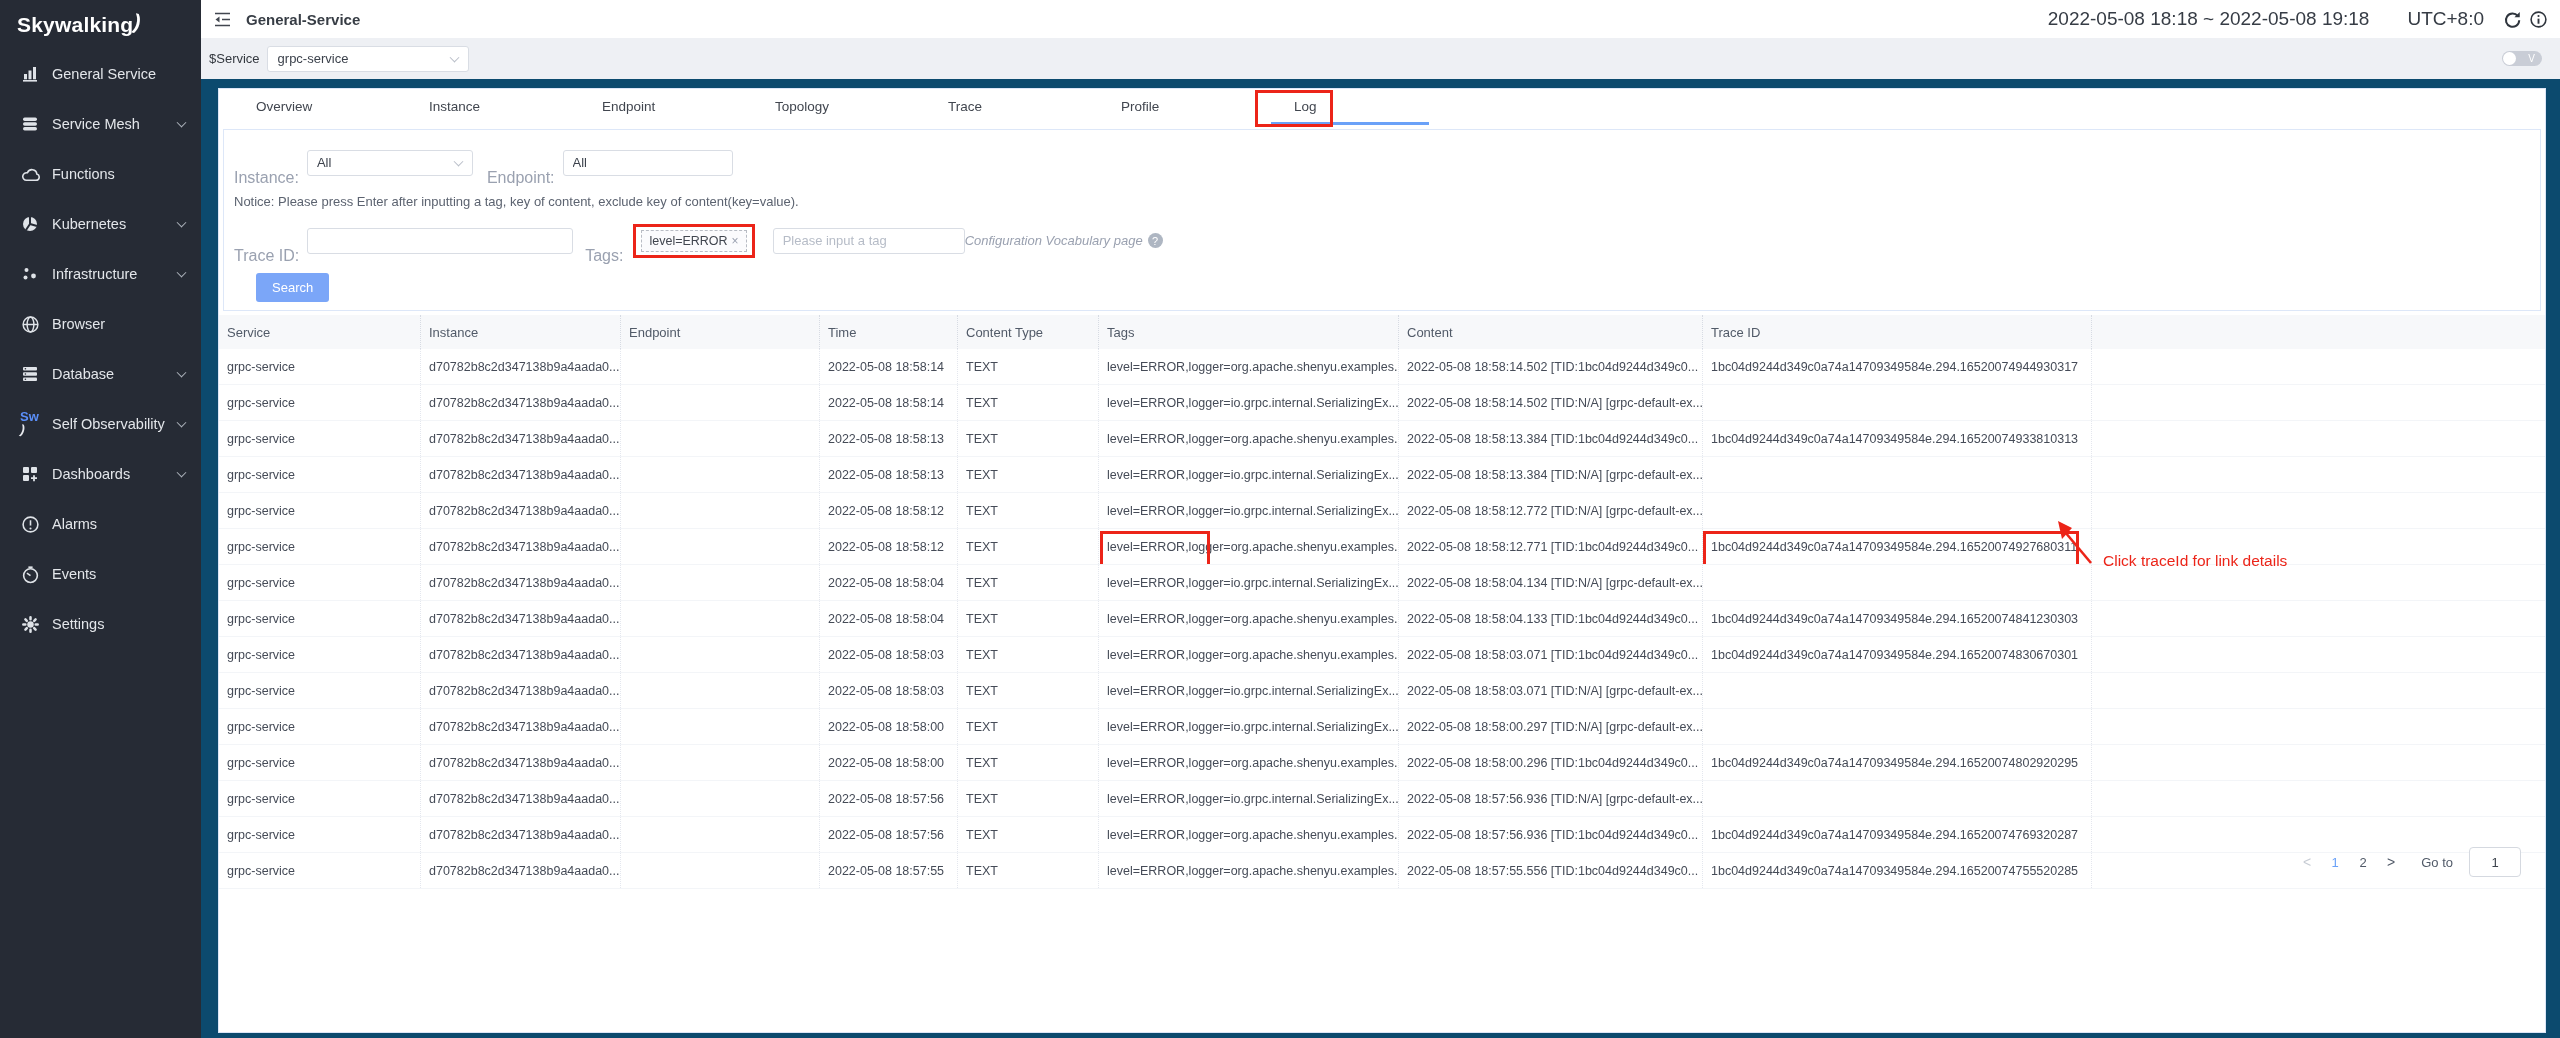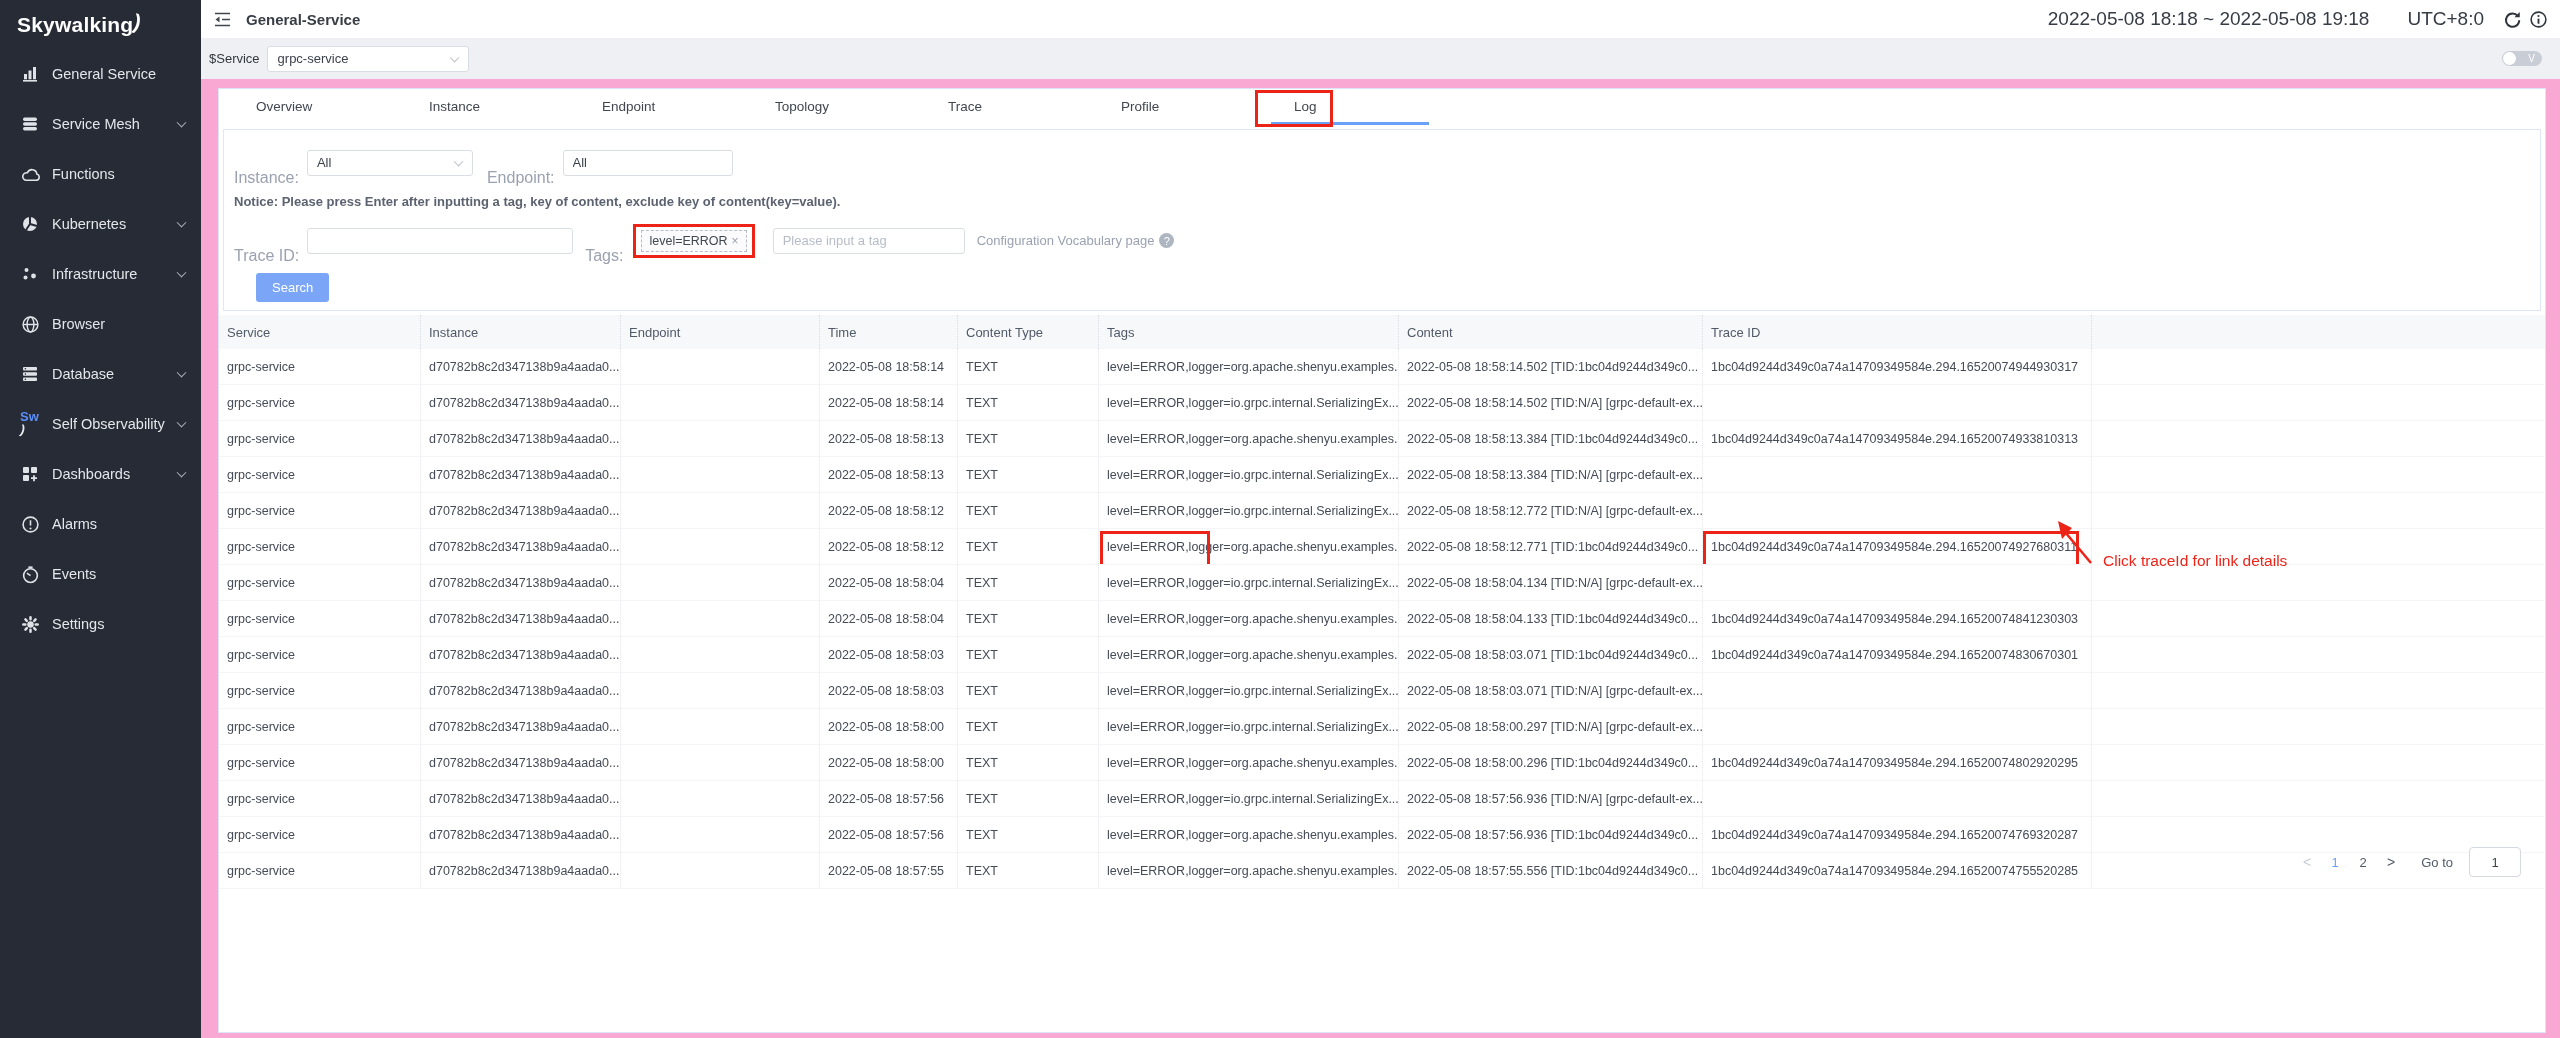--- a/index.html
+++ b/index.html
@@ -16,21 +16,21 @@
     color:#e3e6ea; font-size:14.5px; cursor:pointer; }
   .side-icon { width:20px; height:20px; display:flex; align-items:center; justify-content:center; flex:none; }
   .side-lbl { margin-left:12px; white-space:nowrap; }
   .chev { position:absolute; right:16px; top:50%; width:7px; height:7px;
     border-right:1.5px solid #aeb4bd; border-bottom:1.5px solid #aeb4bd;
     transform:translateY(-70%) rotate(45deg); }
   .sw-mini { color:#5b8ff9; font-weight:700; font-size:13px; }
   .sw-mini .p { color:#e8eaee; display:inline-block; transform:rotate(16deg) translateY(-2px); }
 
   
-  .main { position:absolute; left:201px; top:0; right:0; height:1038px; background:#f9a8d4; }
+  .main { position:absolute; left:201px; top:0; right:0; height:1038px; background:#0c4a6e; }
   .topbar { height:38px; display:flex; align-items:center; background:#fff; }
   .collapse-btn { margin-left:10px; width:22px; height:22px; display:flex; align-items:center; justify-content:center; cursor:pointer; }
   .page-title { margin-left:13px; font-size:15px; color:#373d45; }
   .topbar-right { margin-left:auto; display:flex; align-items:center; padding-right:12px; color:#363c45; font-size:19px; }
   .time-range { margin-right:38px; cursor:pointer; }
   .tz { margin-right:10px; }
   .icon-btn { width:20px; height:20px; margin-left:7px; cursor:pointer; display:flex; align-items:center; justify-content:center; }
 
   .servicebar { height:41px; background:#eef0f4; display:flex; align-items:center; padding-left:8px; }
   .svc-label { font-size:13px; color:#33383f; }
@@ -50,26 +50,26 @@
   .tab-underline { position:absolute; left:1052px; top:33px; width:158px; height:3px; background:#6aa1f8; }
 
   .filterbox { margin:4px; border:1px solid #dde7f8; padding:8px 0 8px 10px; }
   .frow { display:flex; align-items:center; }
   .flabel { font-size:16px; color:#9aa1b0; white-space:nowrap;margin-top:31px; }
   .fselect { margin-left:8px; width:166px; height:26px; border:1px solid #d9dde4; border-radius:3px; background:#fff;
     display:flex; align-items:center; padding:0 22px 0 9px; font-size:13px; color:#3c424c; position:relative; cursor:pointer; }
   .finput { margin-left:8px; height:26px; border:1px solid #d9dde4; border-radius:3px; background:#fff;
     font-size:13px; color:#3c424c; padding:0 9px; font-family:inherit; outline:none; }
   .finput::placeholder { color:#b6bcc7; }
-  .notice { font-size:13px; font-weight:700; color:#5c6370; margin:7px 0; }
+  .notice { font-size:13px; font-weight:400; color:#5c6370; margin:7px 0; }
   .redframe { display:inline-flex; align-items:center; border:3px solid #ec2418; padding:3px 5px; margin:-6px 0 -6px 10px; }
   .chip { border:1px dashed #b8bcc4; background:#fbfbfd; font-size:12.5px; color:#41464f;
     padding:3px 7px; display:inline-flex; align-items:center; gap:4px; cursor:default; }
   .chip .x { color:#9aa1b0; font-size:12px; cursor:pointer; }
-  .vocab { font-size:13px; color:#9aa1b0; margin-left:12px; cursor:pointer; }
+  .vocab { font-size:13px; color:#9aa1b0; margin-left:0; cursor:pointer;font-style:italic; }
   .help { width:15px; height:15px; border-radius:50%; background:#aeb6c2; color:#fff; font-size:11px;
     display:inline-flex; align-items:center; justify-content:center; margin-left:5px; cursor:pointer; }
   .search-btn { margin:8px 0 0 22px; background:#7ba6f8; color:#fff; border:none; border-radius:3px;
     font-size:13px; padding:7px 16px; font-family:inherit; cursor:pointer; }
 
   
   .thead, .trow { display:grid; grid-template-columns:202px 200px 199px 138px 141px 300px 304px 389px; }
   .thead { background:#f7f8fa; height:34px; }
   .th { font-size:13px; color:#515a68; padding-left:8px; border-right:1px dotted #d7dbe3; display:flex; align-items:center; }
   .trow { height:36px; border-bottom:1px solid #f3f5f8; }

